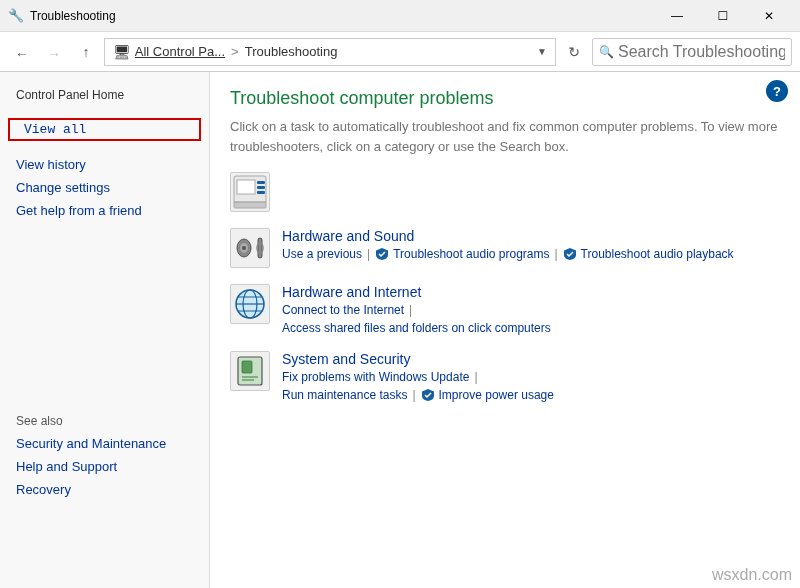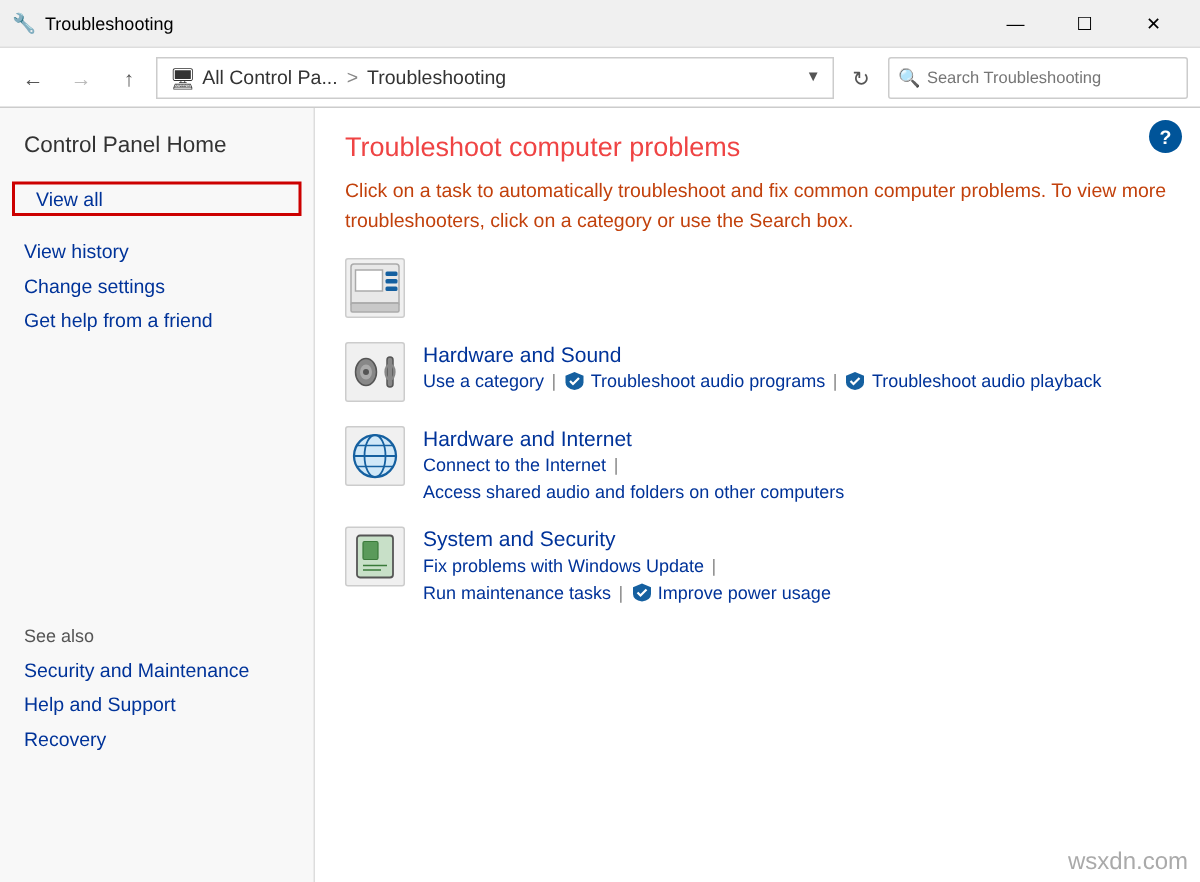--- a/index.html
+++ b/index.html
@@ -46,21 +46,21 @@
       height: 28px;
       border: 1px solid #ccc;
       background: #fff;
       display: flex;
       align-items: center;
       padding: 0 8px;
       font-size: 13px;
       color: #333;
       gap: 4px;
     }
-    .path-text { color: #333; }
+    .path-text { color: #333; text-decoration: underline; }
     .path-sep { color: #888; margin: 0 2px; }
     .path-current { color: #333; }
     .dropdown-arrow {
       margin-left: auto; color: #555; cursor: pointer; font-size: 10px;
     }
     .refresh-btn {
       width: 28px; height: 28px;
       display: flex; align-items: center; justify-content: center;
       border: none; background: none; cursor: pointer; color: #555; border-radius: 2px;
       font-size: 14px;
@@ -71,21 +71,21 @@
       border: 1px solid #ccc;
       border-radius: 2px;
       display: flex;
       align-items: center;
       padding: 0 6px;
       gap: 4px;
       background: #fff;
     }
     .search-icon-el { color: #888; font-size: 12px; }
     .search-input {
-      border: none; outline: none; font-size: 11px; color: #737373; width: 100%; background: transparent;
+      border: none; outline: none; font-size: 16px; color: #737373; width: 100%; background: transparent;
     }
 
     
     .main-layout {
       display: flex;
       height: calc(588px - 32px - 40px);
       background: #fff;
     }
 
     
@@ -97,27 +97,28 @@
       padding: 12px 0;
     }
     .sidebar-item {
       padding: 4px 16px;
       color: #003399;
       cursor: pointer;
       font-size: 13px;
       text-decoration: none;
       display: block;
     }
-    .sidebar-item.top { color: #333; cursor: default; font-size: 15px; margin-bottom: 4px; }
+    .sidebar-item.top { color: #333; cursor: default; font-size: 12px; margin-bottom: 4px; }
     .sidebar-item.highlighted {
       color: #003399;
       border: 2px solid #cc0000;
       display: block;
       padding: 2px 14px;
       margin: 12px 8px;
+      font-family: Liberation Mono, monospace;
     }
     .sidebar-section-title {
       color: #555; font-size: 12px; padding: 12px 16px 4px 16px;
     }
     .sidebar-spacer { height: 180px; }
 
     
     .content {
       flex: 1;
       padding: 16px 20px;
@@ -129,27 +130,27 @@
       top: 8px; right: 12px;
       width: 22px; height: 22px;
       border-radius: 50%;
       background: #005499;
       color: #fff;
       display: flex; align-items: center; justify-content: center;
       font-size: 13px; font-weight: bold; cursor: pointer;
     }
     .content-title {
       font-size: 18px;
-      color: #ef4444;
+      color: #15803d;
       font-weight: normal;
       margin-bottom: 8px;
     }
     .content-desc {
       font-size: 13px;
-      color: #c2410c;
+      color: #737373;
       margin-bottom: 16px;
       line-height: 1.5;
     }
 
     
     .category-item {
       display: flex;
       align-items: flex-start;
       margin-bottom: 16px;
       gap: 12px;
@@ -274,21 +275,21 @@
               <ellipse cx="12" cy="18" rx="7" ry="9" fill="#888" stroke="#555" stroke-width="1"></ellipse>
               <ellipse cx="12" cy="18" rx="4" ry="5" fill="#aaa"></ellipse>
               <circle cx="12" cy="18" r="2" fill="#555"></circle>
               <rect x="26" y="8" width="4" height="20" rx="2" fill="#888" stroke="#555" stroke-width="1"></rect>
               <ellipse cx="28" cy="18" rx="3" ry="5" fill="none" stroke="#888" stroke-width="1.5"></ellipse>
             </svg>
           </div>
           <div class="cat-content">
             <div class="cat-title">Hardware and Sound</div>
             <div class="cat-links">
-              <a class="cat-link">Use a category</a>
+              <a class="cat-link">Use a previous</a>
               <span class="cat-sep">|</span>
               <span class="shield-icon-inline">
                 <svg width="14" height="14" viewBox="0 0 14 14" style="vertical-align:middle;margin-right:2px;">
                   <path d="M7 1 L13 3.5 L13 8 Q13 12 7 13 Q1 12 1 8 L1 3.5 Z" fill="#1560a0"></path>
                   <path d="M4 7 L6 9 L10 5" stroke="#fff" stroke-width="1.5" fill="none"></path>
                 </svg>
               </span>
               <a class="cat-link">Troubleshoot audio programs</a>
               <span class="cat-sep">|</span>
               <span class="shield-icon-inline">
@@ -310,21 +311,21 @@
               <line x1="6" y1="11" x2="30" y2="11" stroke="#1560a0" stroke-width="1"></line>
               <line x1="6" y1="25" x2="30" y2="25" stroke="#1560a0" stroke-width="1"></line>
             </svg>
           </div>
           <div class="cat-content">
             <div class="cat-title">Hardware and Internet</div>
             <div class="cat-links">
               <a class="cat-link">Connect to the Internet</a>
               <span class="cat-sep">|</span>
               <div style="width: 100%; height: 0px;"></div>
-              <a class="cat-link">Access shared audio and folders on other computers</a>
+              <a class="cat-link">Access shared files and folders on click computers</a>
             </div>
           </div>
         </div>
         <div class="category-item">
           <div class="cat-icon">
             <svg width="36" height="36" viewBox="0 0 36 36">
               <rect x="6" y="4" width="24" height="28" rx="2" fill="#c8e0c8" stroke="#555" stroke-width="1.2"></rect>
               <rect x="10" y="8" width="10" height="12" rx="1" fill="#5a9a5a" stroke="#3a7a3a" stroke-width="0.8"></rect>
               <line x1="10" y1="24" x2="26" y2="24" stroke="#3a7a3a" stroke-width="1"></line>
               <line x1="10" y1="27" x2="22" y2="27" stroke="#3a7a3a" stroke-width="1"></line>

